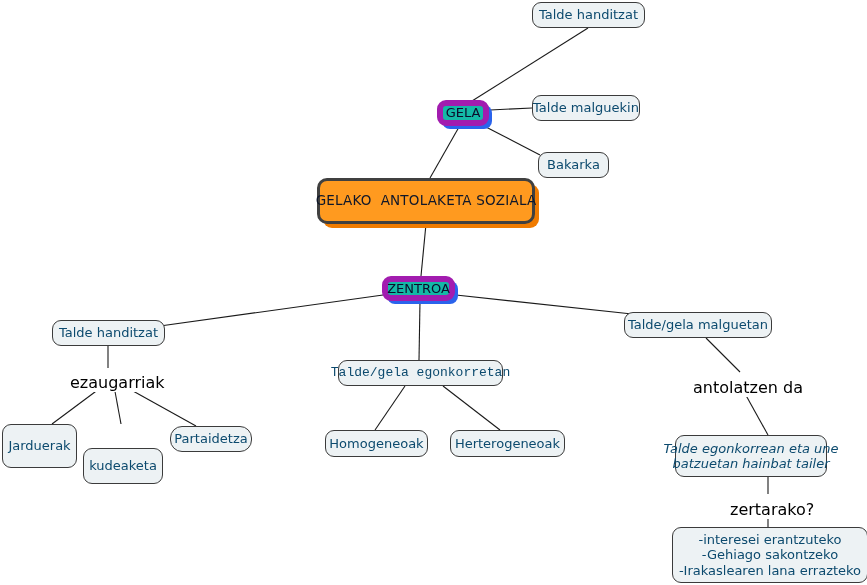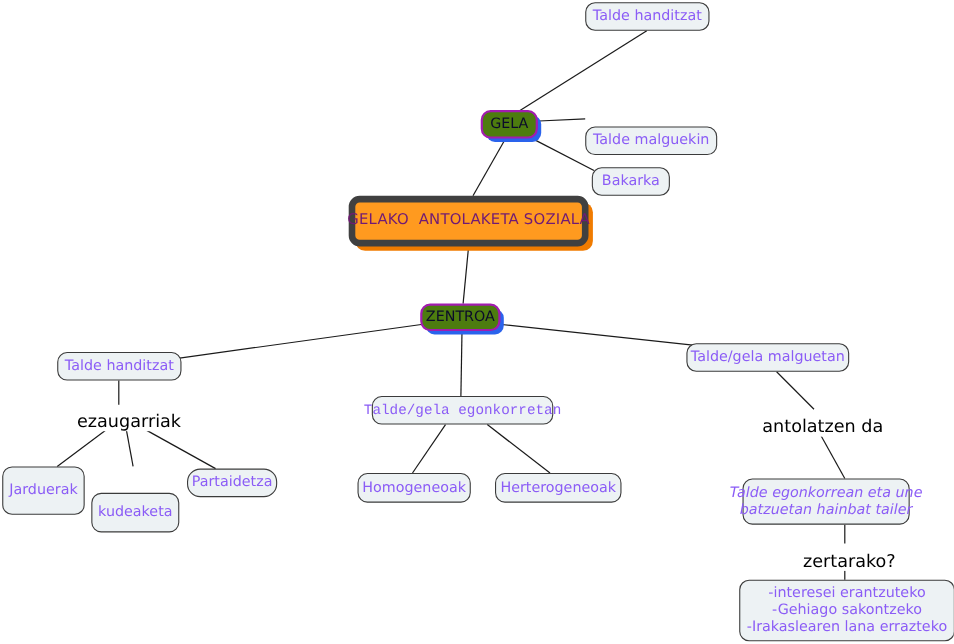--- a/index.html
+++ b/index.html
@@ -33,36 +33,36 @@
     align-items: center;
     justify-content: center;
     text-align: center;
     white-space: pre;
     line-height: 1.18;
   }
   .node-plain {
     background: #edf2f4;
     border: 1px solid #3b3b3b;
     border-radius: 9px;
-    color: #8b5cf6;
+    color: #0c4a6e;
     font-size: 13px;
   }
   .node-accent {
-    background: #4d7c0f;
-    border: 2px solid #a21caf;
+    background: #14b8a6;
+    border: 6px solid #a21caf;
     border-radius: 9px;
     color: #0b0b2a;
     font-size: 13px;
     box-shadow: 4px 4px 0 -1px #2a63ec;
   }
   .node-root {
     background: #ff9a1f;
-    border: 6px solid #404040;
+    border: 3px solid #404040;
     border-radius: 10px;
-    color: #701a75;
+    color: #0f172a;
     font-size: 13.5px;
     letter-spacing: 0.2px;
     box-shadow: 5px 5px 0 -1px #f07b00;
   }
   .edge-label {
     position: absolute;
     color: #000000;
     font-size: 16px;
     background: #ffffff;
     padding: 0 2px;
@@ -90,21 +90,21 @@
       <line x1="405" y1="386" x2="375" y2="430" stroke="#1a1a1a" stroke-width="1.1"></line>
       <line x1="443" y1="386" x2="500" y2="430" stroke="#1a1a1a" stroke-width="1.1"></line>
       <line x1="706" y1="338" x2="740" y2="372" stroke="#1a1a1a" stroke-width="1.1"></line>
       <line x1="743" y1="390" x2="768" y2="435" stroke="#1a1a1a" stroke-width="1.1"></line>
       <line x1="768" y1="477" x2="768" y2="494" stroke="#1a1a1a" stroke-width="1.1"></line>
       <line x1="768" y1="512" x2="768" y2="527" stroke="#1a1a1a" stroke-width="1.1"></line>
     </svg>
   <div id="node-layer">
       <div class="node node-plain" style="left: 532px; top: 2px; width: 113px; height: 26px;">Talde handitzat</div>
       <div class="node node-accent" style="left: 437px; top: 100px; width: 52px; height: 26px;">GELA</div>
-      <div class="node node-plain" style="left: 532px; top: 95px; width: 120px; height: 26px; margin-top: 20px;">Talde malguekin</div>
+      <div class="node node-plain" style="left: 532px; top: 95px; width: 108px; height: 26px;">Talde malguekin</div>
       <div class="node node-plain" style="left: 538px; top: 152px; width: 71px; height: 26px;">Bakarka</div>
       <div class="node node-root" style="left: 317px; top: 178px; width: 218px; height: 46px;">GELAKO  ANTOLAKETA SOZIALA</div>
       <div class="node node-accent" style="left: 382px; top: 276px; width: 73px; height: 25px;">ZENTROA</div>
       <div class="node node-plain" style="left: 52px; top: 320px; width: 113px; height: 26px;">Talde handitzat</div>
       <div class="node node-plain" style="left: 338px; top: 360px; width: 165px; height: 26px; font-family: Liberation Mono, monospace;">Talde/gela egonkorretan</div>
       <div class="node node-plain" style="left: 624px; top: 312px; width: 148px; height: 26px;">Talde/gela malguetan</div>
       <div class="node node-plain" style="left: 2px; top: 424px; width: 75px; height: 44px;">Jarduerak</div>
       <div class="node node-plain" style="left: 83px; top: 424px; width: 80px; height: 36px; margin-top: 24px;">kudeaketa</div>
       <div class="node node-plain" style="left: 170px; top: 426px; width: 82px; height: 26px; border-radius: 12px;">Partaidetza</div>
       <div class="node node-plain" style="left: 325px; top: 430px; width: 103px; height: 27px;">Homogeneoak</div>

